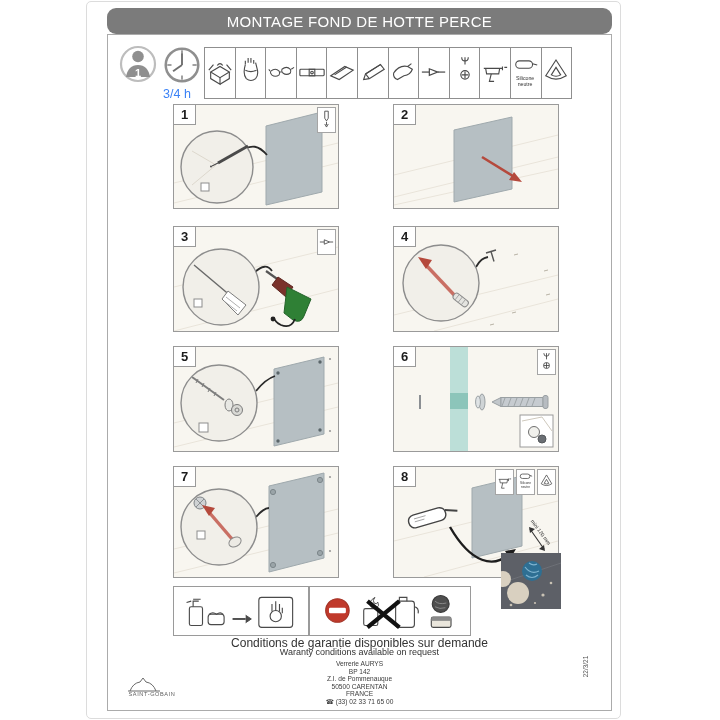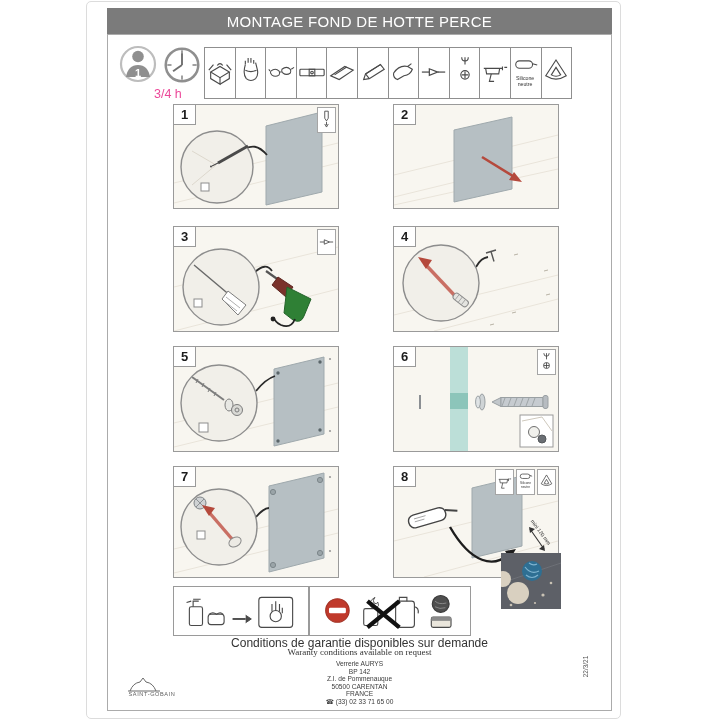--- a/index.html
+++ b/index.html
@@ -1,45 +1,45 @@
 <!DOCTYPE html>
 <html><head>
 <meta charset="utf-8">
 <style>
   html,body{margin:0;padding:0;background:#fff;}
   .canvas{position:relative;width:720px;height:720px;background:#fff;overflow:hidden;
           font-family:"Liberation Sans",sans-serif;color:#333;}
   .frame{position:absolute;left:86px;top:1px;width:533px;height:716px;
          border:1px solid #dcdcdc;border-radius:5px;}
   .titlebar{position:absolute;left:107px;top:8px;width:505px;height:26px;background:#7b7b7b;
-            color:#fff;font-size:15px;letter-spacing:.3px;display:flex;align-items:center;justify-content:center;}
+            color:#fff;font-size:15px;letter-spacing:.3px;display:flex;align-items:center;justify-content:center;border-radius:9px;}
   .page{position:absolute;left:107px;top:34px;width:505px;height:677px;background:#fff;
         border:1px solid #ababab;box-sizing:border-box;}
   
   .meta{position:absolute;left:10px;top:9px;display:flex;}
-  .duration{position:absolute;left:46px;top:52px;width:46px;text-align:left;font-size:12.5px;color:#ec4899;}
+  .duration{position:absolute;left:46px;top:52px;width:46px;text-align:center;font-size:12.5px;color:#3b82f6;}
   .tools{position:absolute;left:97px;top:12px;display:flex;}
   .tool{width:31.6px;height:52px;background:#fff;border:1px solid #8f8f8f;margin-left:-1px;
         display:flex;align-items:center;justify-content:center;box-sizing:border-box;}
   
   .panel{position:absolute;width:166px;background:#f8f6f0;border:1px solid #9a9a9a;box-sizing:border-box;overflow:hidden;}
   .scene{position:absolute;left:0;top:0;}
   .num{position:absolute;left:0;top:0;width:21px;height:19px;background:#fff;
        border-right:1px solid #9a9a9a;border-bottom:1px solid #9a9a9a;
        font-size:13px;font-weight:bold;color:#1c1c1c;display:flex;align-items:center;justify-content:center;}
   .corner-icons{position:absolute;top:2px;right:2px;display:flex;gap:2px;}
   .ci{width:19px;height:26px;background:#fff;border:1px solid #a5a5a5;box-sizing:border-box;
       display:flex;align-items:center;justify-content:center;}
   
   .care-box{position:absolute;top:551px;height:50px;background:#fff;border:1px solid #9a9a9a;box-sizing:border-box;
             display:flex;align-items:center;justify-content:center;}
   
   .warranty{position:absolute;left:0;width:100%;text-align:center;color:#333;}
   .w1{top:601px;font-size:12px;}
-  .w2{top:612px;font-size:9px;font-family:Liberation Serif, serif;}
+  .w2{top:612px;font-size:9px;}
   .address{position:absolute;left:0;top:625px;width:100%;text-align:center;font-size:6.6px;line-height:7.6px;color:#3c3c3c;}
   .brand{position:absolute;left:14px;top:642px;width:60px;text-align:center;color:#5f5f5f;}
   .brand-label{font-size:5.6px;letter-spacing:.6px;margin-top:-2px;}
   .docref{position:absolute;right:14px;top:628px;font-size:6.5px;color:#555;
           transform:rotate(-90deg);transform-origin:center;}
   .photo-inset{position:absolute;left:393px;top:518px;width:60px;height:56px;background:#5d6067;z-index:5;}
   svg{display:block;}
   .wall{stroke:#e9e4da;stroke-width:1;}
   text{font-family:"Liberation Sans",sans-serif;}
 </style>

